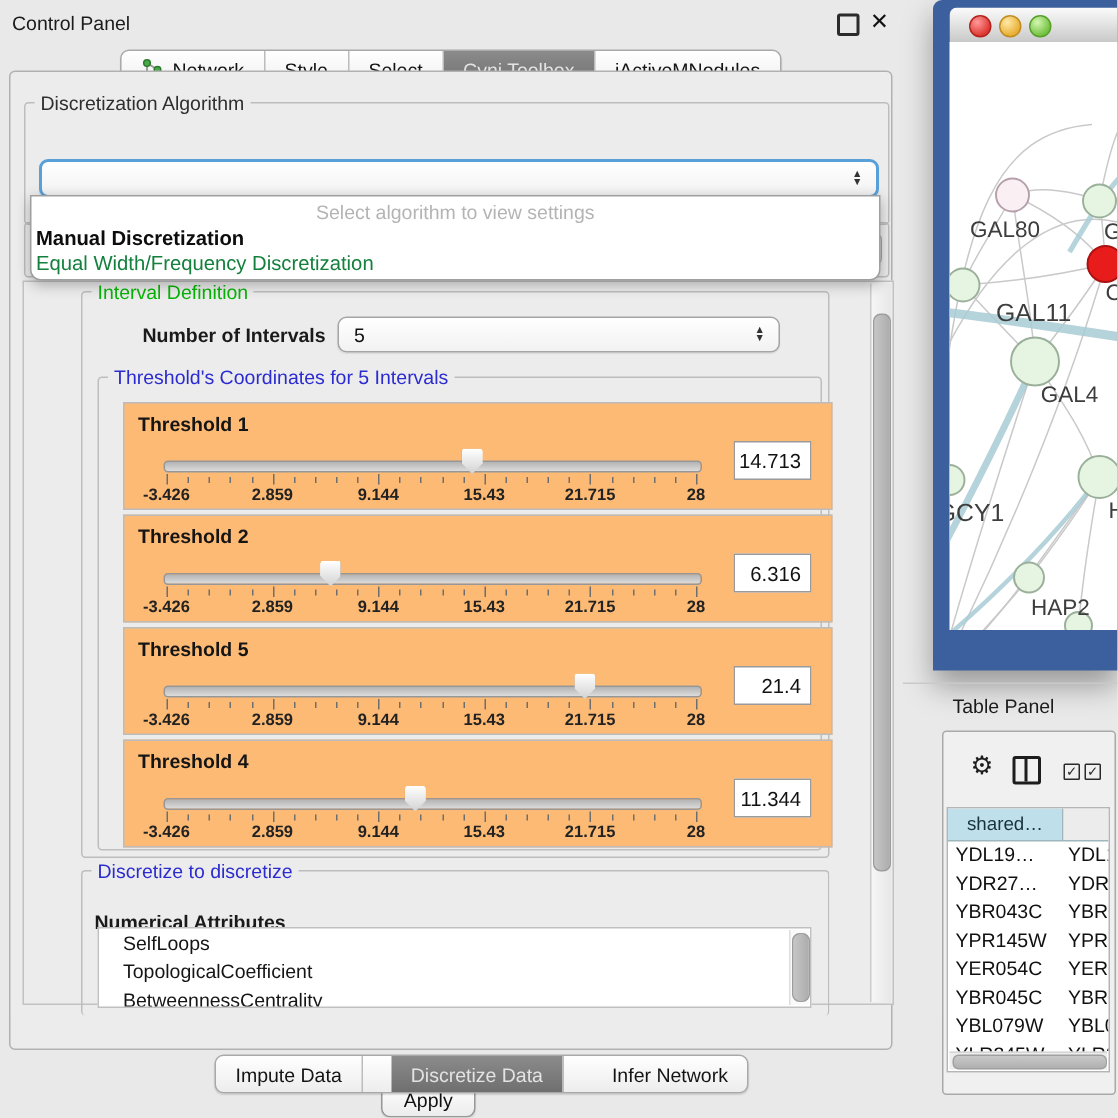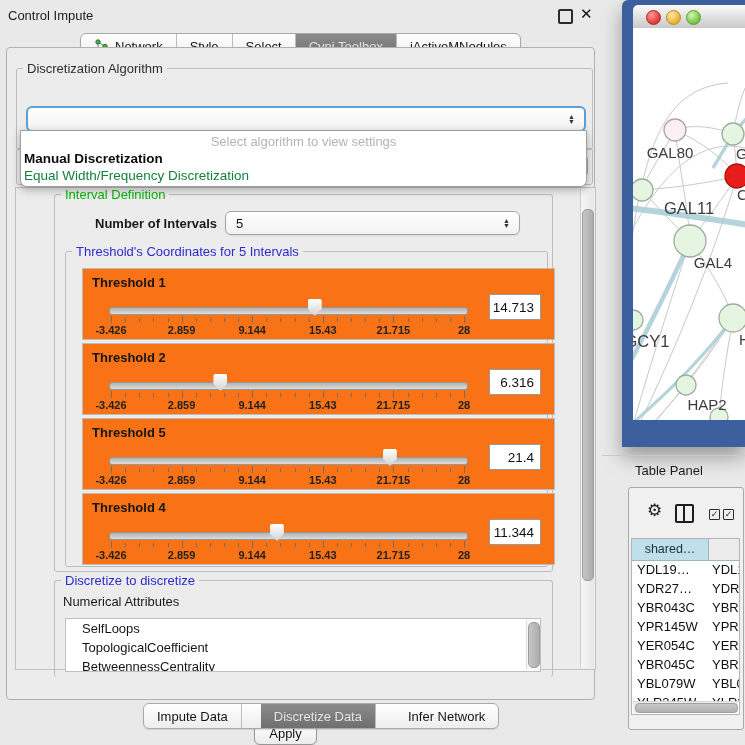--- a/index.html
+++ b/index.html
@@ -45,21 +45,21 @@
   .popup .hint{position:absolute;left:0;right:0;top:3px;text-align:center;color:#b4b4b4;font-size:13px;}
   .popup .opt1{position:absolute;left:3px;top:20px;font-weight:bold;color:#0d0d0d;font-size:13.5px;}
   .popup .opt2{position:absolute;left:3px;top:37px;color:#15803d;font-size:13.5px;}
   
   .scrollpane{left:8px;top:139px;width:579px;height:481px;border:1px solid #c2c2c2;background:#ececec;}
   .vsb-track{position:absolute;right:1px;top:1px;width:13px;height:479px;
              background:linear-gradient(90deg,#f6f6f6,#e7e7e7);border-left:1px solid #cdcdcd;}
   .vsb-thumb{position:absolute;left:1px;width:10px;border-radius:5px;
              background:linear-gradient(90deg,#c6c6c6,#adadad);border:1px solid #9d9d9d;}
   
-  .th-panel{position:absolute;left:16px;width:471px;height:70px;border:1px solid #bcbcbc;background:#f97316;}
+  .th-panel{position:absolute;left:16px;width:471px;height:70px;border:1px solid #bcbcbc;background:#fdba74;}
   .th-label{position:absolute;left:9px;top:6px;font-weight:bold;font-size:13px;color:#151515;}
   .sl-track{position:absolute;left:26px;top:38px;width:357px;height:6px;border-radius:3px;
             background:linear-gradient(#b3b3b3,#dcdcdc);border:1px solid #979797;}
   .sl-thumb{position:absolute;top:30px;width:14px;height:17px;
             background:linear-gradient(#ffffff,#d2d2d2);
             clip-path:polygon(8% 0,92% 0,100% 10%,100% 58%,50% 100%,0 58%,0 10%);
             filter:drop-shadow(0 0 1px #7d7d7d);}
   .tick{position:absolute;width:1px;background:#6e6e6e;}
   .tick-lab{position:absolute;top:55px;transform:translateX(-50%);
             font-size:11px;font-weight:bold;color:#222;}
@@ -110,21 +110,21 @@
   .trow .c2{flex:1;padding-left:4px;font-size:13px;line-height:19px;color:#101010;
             overflow:hidden;white-space:nowrap;}
   .hsb{position:absolute;left:1px;right:1px;bottom:1px;height:11px;background:#ededed;border-top:1px solid #d5d5d5;}
   .hsb-thumb{position:absolute;left:2px;top:1px;width:101px;height:8px;border-radius:4px;
              background:linear-gradient(#c9c9c9,#b0b0b0);border:1px solid #a0a0a0;}
   svg text{font-family:"Liberation Sans","DejaVu Sans",sans-serif;}
 </style>
 </head>
 <body>
 
-<div class="abs cp-title">Control Impute</div>
+<div class="abs cp-title">Control Panel</div>
 <div class="abs win-float"></div>
 <div class="abs win-close">✕</div>
 
 <div class="abs seg" style="left:80px;top:33px;">
   <div class="s">
     <svg class="net-ico" viewBox="0 0 15 15">
       <path d="M4 3 L11 7.5 L4 12" stroke="#9a9a9a" fill="none" stroke-width="1.3"></path>
       <line x1="4" y1="3" x2="4" y2="12" stroke="#9a9a9a" stroke-width="1.3"></line>
       <circle cx="4" cy="3" r="2.2" fill="#49a949" stroke="#2c7b2c"></circle>
       <circle cx="4" cy="12" r="2.2" fill="#49a949" stroke="#2c7b2c"></circle>
@@ -334,21 +334,21 @@
               <div class="tick" style="left:381.0px;top:47px;height:7px;"></div>
               <div class="tick-lab" style="left:381.0px;">28</div>
               <div class="th-value">11.344</div>
             </div>
           </div>
       </div>
     </div>
 
     <div class="group" style="left:38px;top:392px;width:497px;height:96px;border-bottom:none;">
       <div class="group-title t-blue" style="left:6px;top:-7px;">Discretize to discretize</div>
-      <div class="abs" style="left:8px;top:13px;font-weight:normal;">Numerical Attributes</div>
+      <div class="abs" style="left:8px;top:26px;font-weight:bold;">Numerical Attributes</div>
       <div class="attr-list">
         <div>
             <div class="attr-item">SelfLoops</div>
             <div class="attr-item">TopologicalCoefficient</div>
             <div class="attr-item">BetweennessCentrality</div>
           </div>
         <div class="list-sb">
             <div class="vsb-thumb"></div>
           </div>
       </div>

